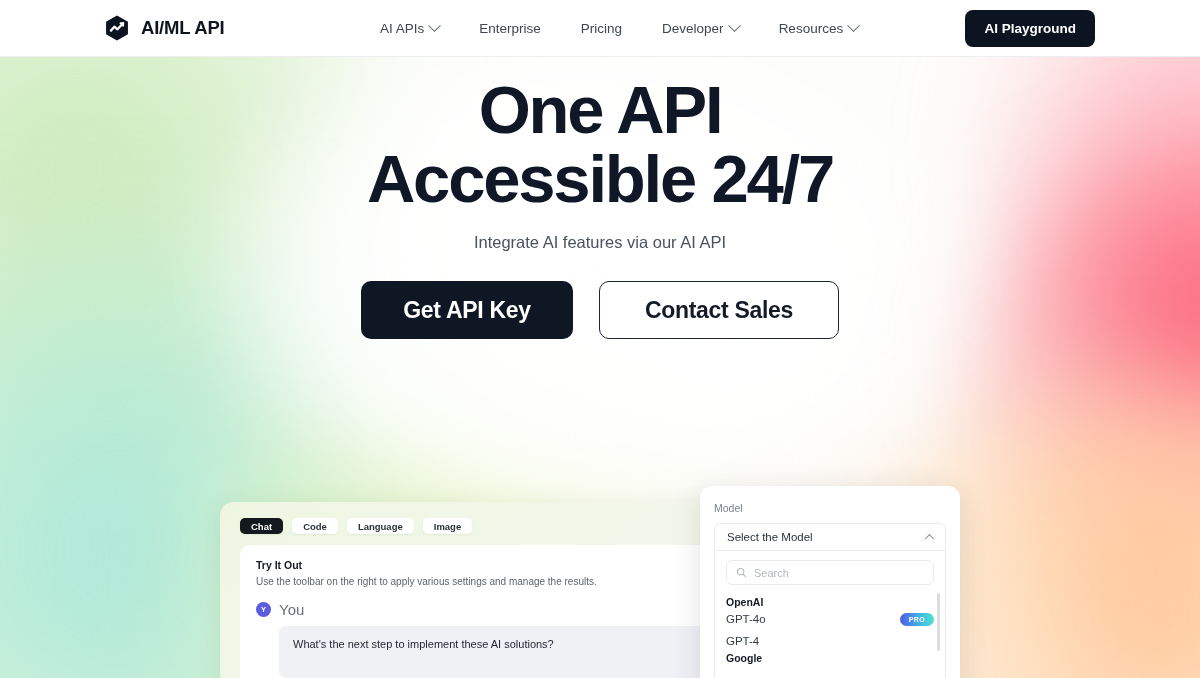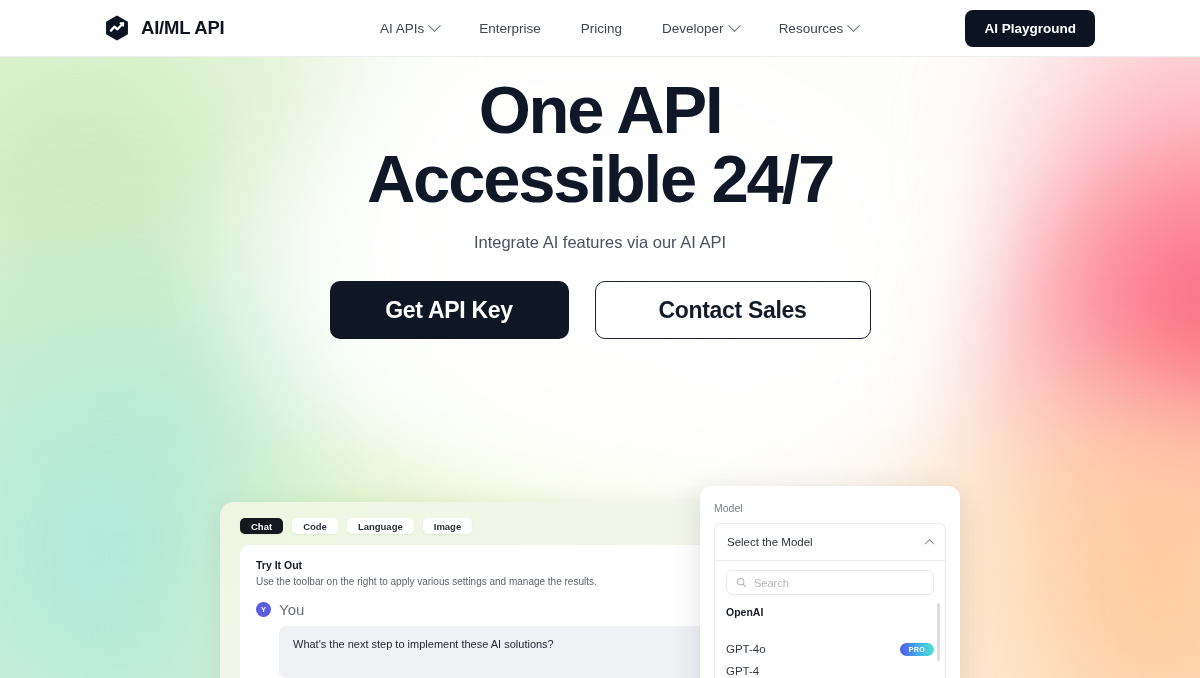--- a/index.html
+++ b/index.html
@@ -198,27 +198,27 @@
     border-radius: 10px;
     font-size: 23px;
     font-weight: 700;
     display: flex;
     align-items: center;
     justify-content: center;
     cursor: pointer;
     letter-spacing: -0.3px;
   }
   .btn-primary {
-    width: 239px;
+    width: 212px;
     background: #0f1724;
     color: #ffffff;
     border: none;
   }
   .btn-secondary {
-    width: 276px;
+    width: 240px;
     background: #ffffff;
     color: #141b27;
     border: 1.5px solid #1c2432;
   }
 
   
   .pg-card {
     position: absolute;
     left: 220px;
     top: 502px;
@@ -326,21 +326,21 @@
     z-index: 40;
     padding: 16px 14px 0 14px;
     overflow: hidden;
   }
   .model-label {
     font-size: 10.5px;
     color: #7b828d;
     margin-bottom: 9px;
   }
   .model-select {
-    height: 38px;
+    height: 28px;
     border: 1px solid #e9ebee;
     border-radius: 7px 7px 0 0;
     display: flex;
     align-items: center;
     justify-content: space-between;
     padding: 0 12px;
     cursor: pointer;
   }
   .model-select-text {
     font-size: 11.5px;
@@ -375,21 +375,21 @@
   }
   .search-placeholder {
     font-size: 11px;
     color: #b2b7bf;
   }
   .opt-group {
     font-size: 10.5px;
     font-weight: 700;
     color: #141a24;
     padding: 0 11px;
-    margin-bottom: 20px;
+    margin-bottom: 0;
   }
   .opt-row {
     display: flex;
     align-items: center;
     justify-content: space-between;
     padding: 0 11px;
     height: 22px;
     cursor: pointer;
   }
   .opt-name {

